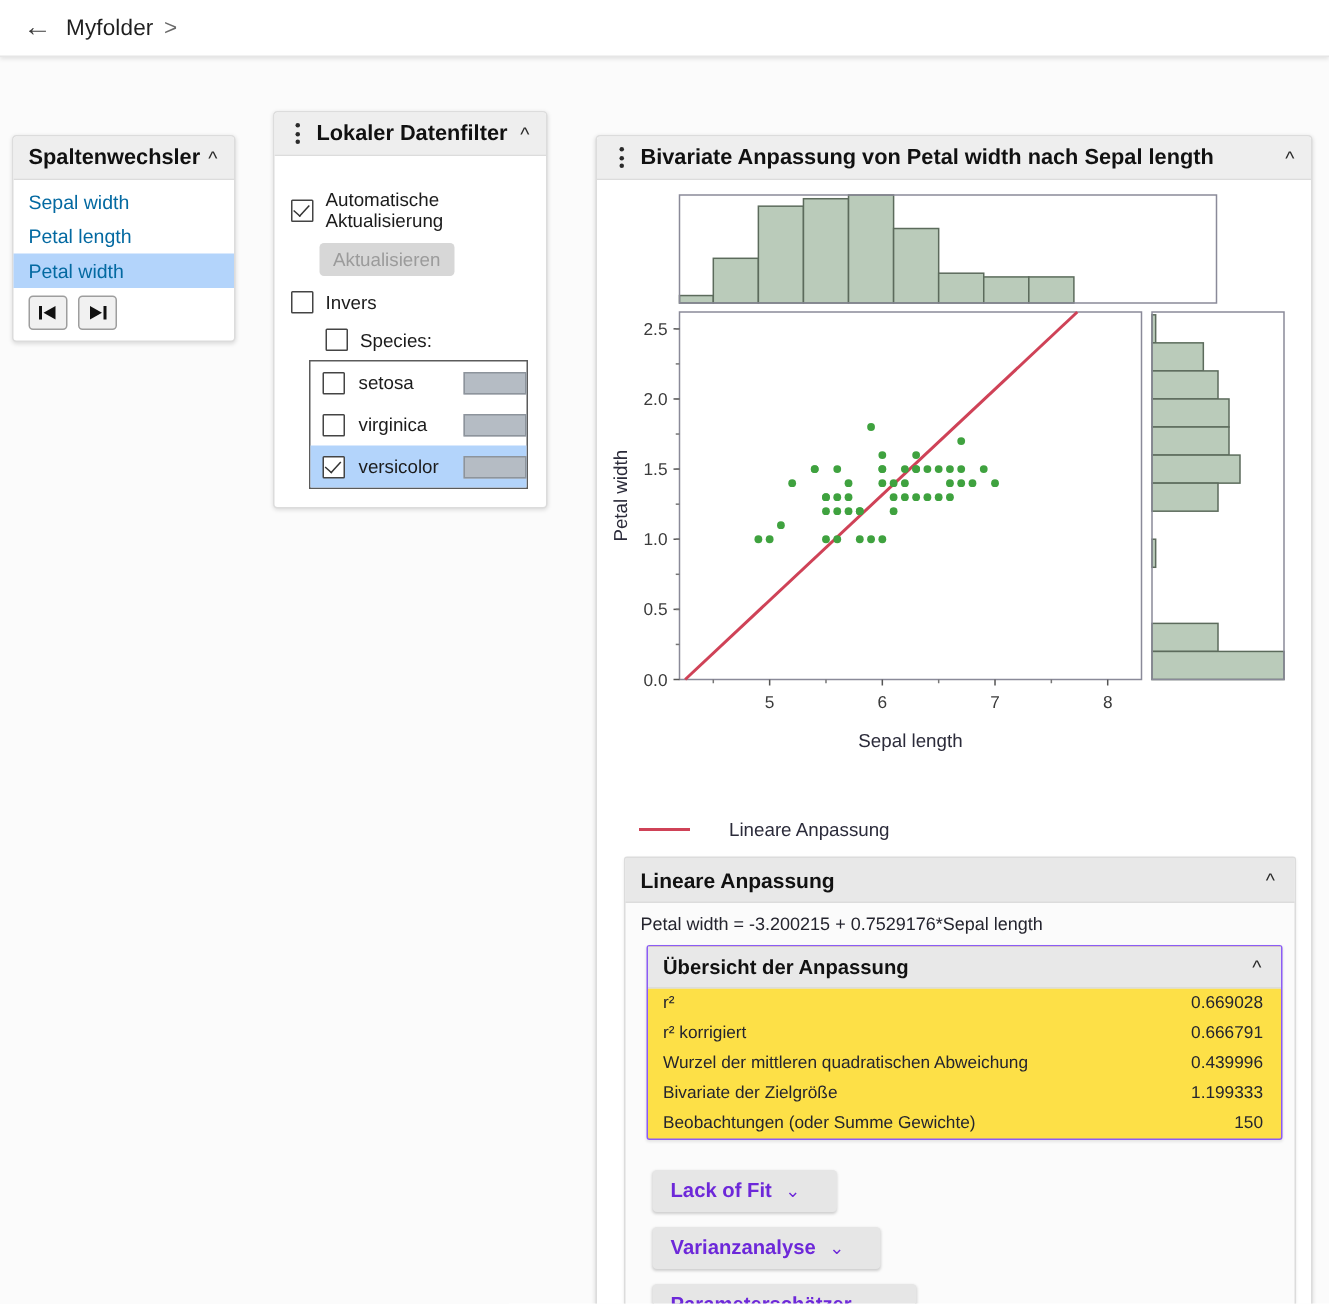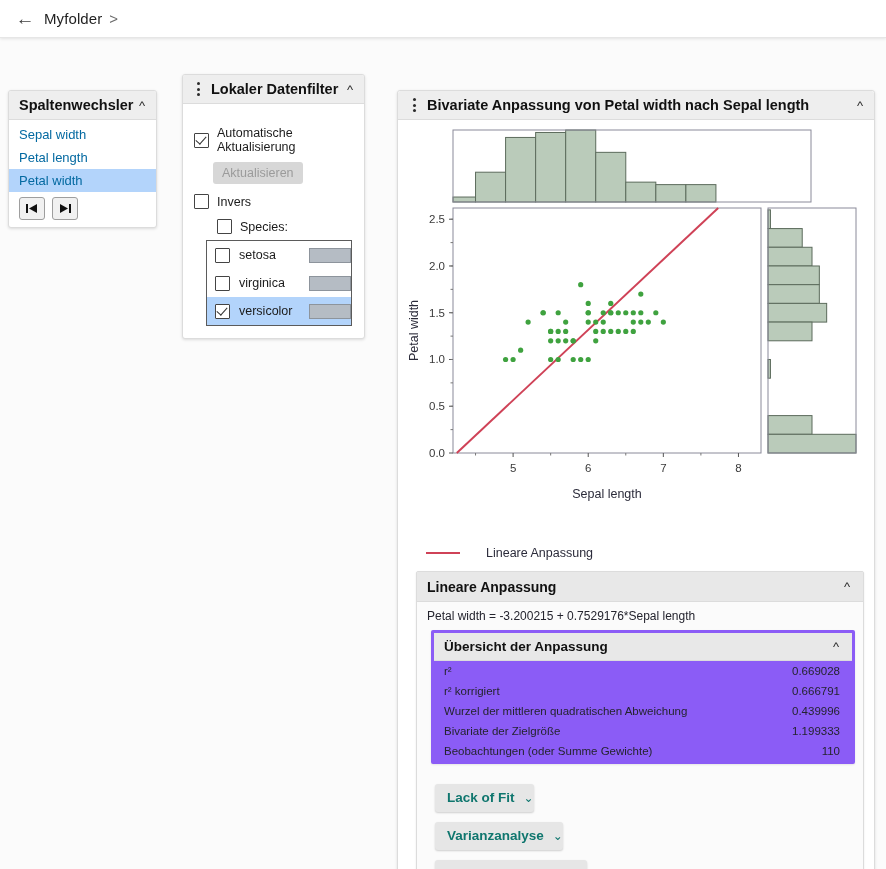--- a/index.html
+++ b/index.html
@@ -237,22 +237,22 @@
     border-bottom: 1px solid #dcdcdc;
   }
   .sub-head .card-title { font-size: 14px; }
   .eqn {
     font-size: 12px;
     color: #24242e;
     padding: 7px 0 7px 10px;
   }
   #fit-summary {
     margin: 0 8px 10px 14px;
-    background: #8b5cf6;
-    border: 3px solid #8b5cf6;
+    background: #fde047;
+    border: 1px solid #8b5cf6;
     border-radius: 2px;
     box-shadow: 0 1px 2px rgba(0,0,0,0.09);
   }
   #fit-summary .sub-head { height: 28px; background: #e8e8e8; }
   #fit-summary .card-title { font-size: 13.5px; }
   .stat-table { width: 100%; border-collapse: collapse; }
   .stat-table td {
     font-size: 11.5px;
     color: #24242e;
     padding: 2px 0 2px 10px;
@@ -267,22 +267,22 @@
   .collapsed-btn {
     display: inline-flex;
     align-items: center;
     background: #e6e6e6;
     border: none;
     border-radius: 3px;
     box-shadow: 0 1px 2px rgba(0,0,0,0.18);
     font-family: "Liberation Sans", sans-serif;
     font-weight: bold;
     font-size: 13.5px;
-    color: #0f766e;
-    padding: 6px 0 7px 12px;
+    color: #6d28d9;
+    padding: 6px 24px 7px 12px;
     margin: 10px 0 0 18px;
     cursor: pointer;
   }
   .collapsed-btn .chev-down {
     margin-left: 9px;
     font-weight: normal;
     font-size: 12px;
   }
 
   .tick-label { font-size: 11.5px; fill: #3a3a3a; font-family: "Liberation Sans", sans-serif; }
@@ -529,21 +529,21 @@
           <tr>
             <td>Wurzel der mittleren quadratischen Abweichung</td>
             <td class="val">0.439996</td>
           </tr>
           <tr>
             <td>Bivariate der Zielgröße</td>
             <td class="val">1.199333</td>
           </tr>
           <tr>
             <td>Beobachtungen (oder Summe Gewichte)</td>
-            <td class="val">110</td>
+            <td class="val">150</td>
           </tr>
         </tbody>
           </table>
       </div>
 
       <button class="collapsed-btn">
         <span>Lack of Fit</span>
         <span class="chev-down">⌄</span>
       </button><br>
       <button class="collapsed-btn">

